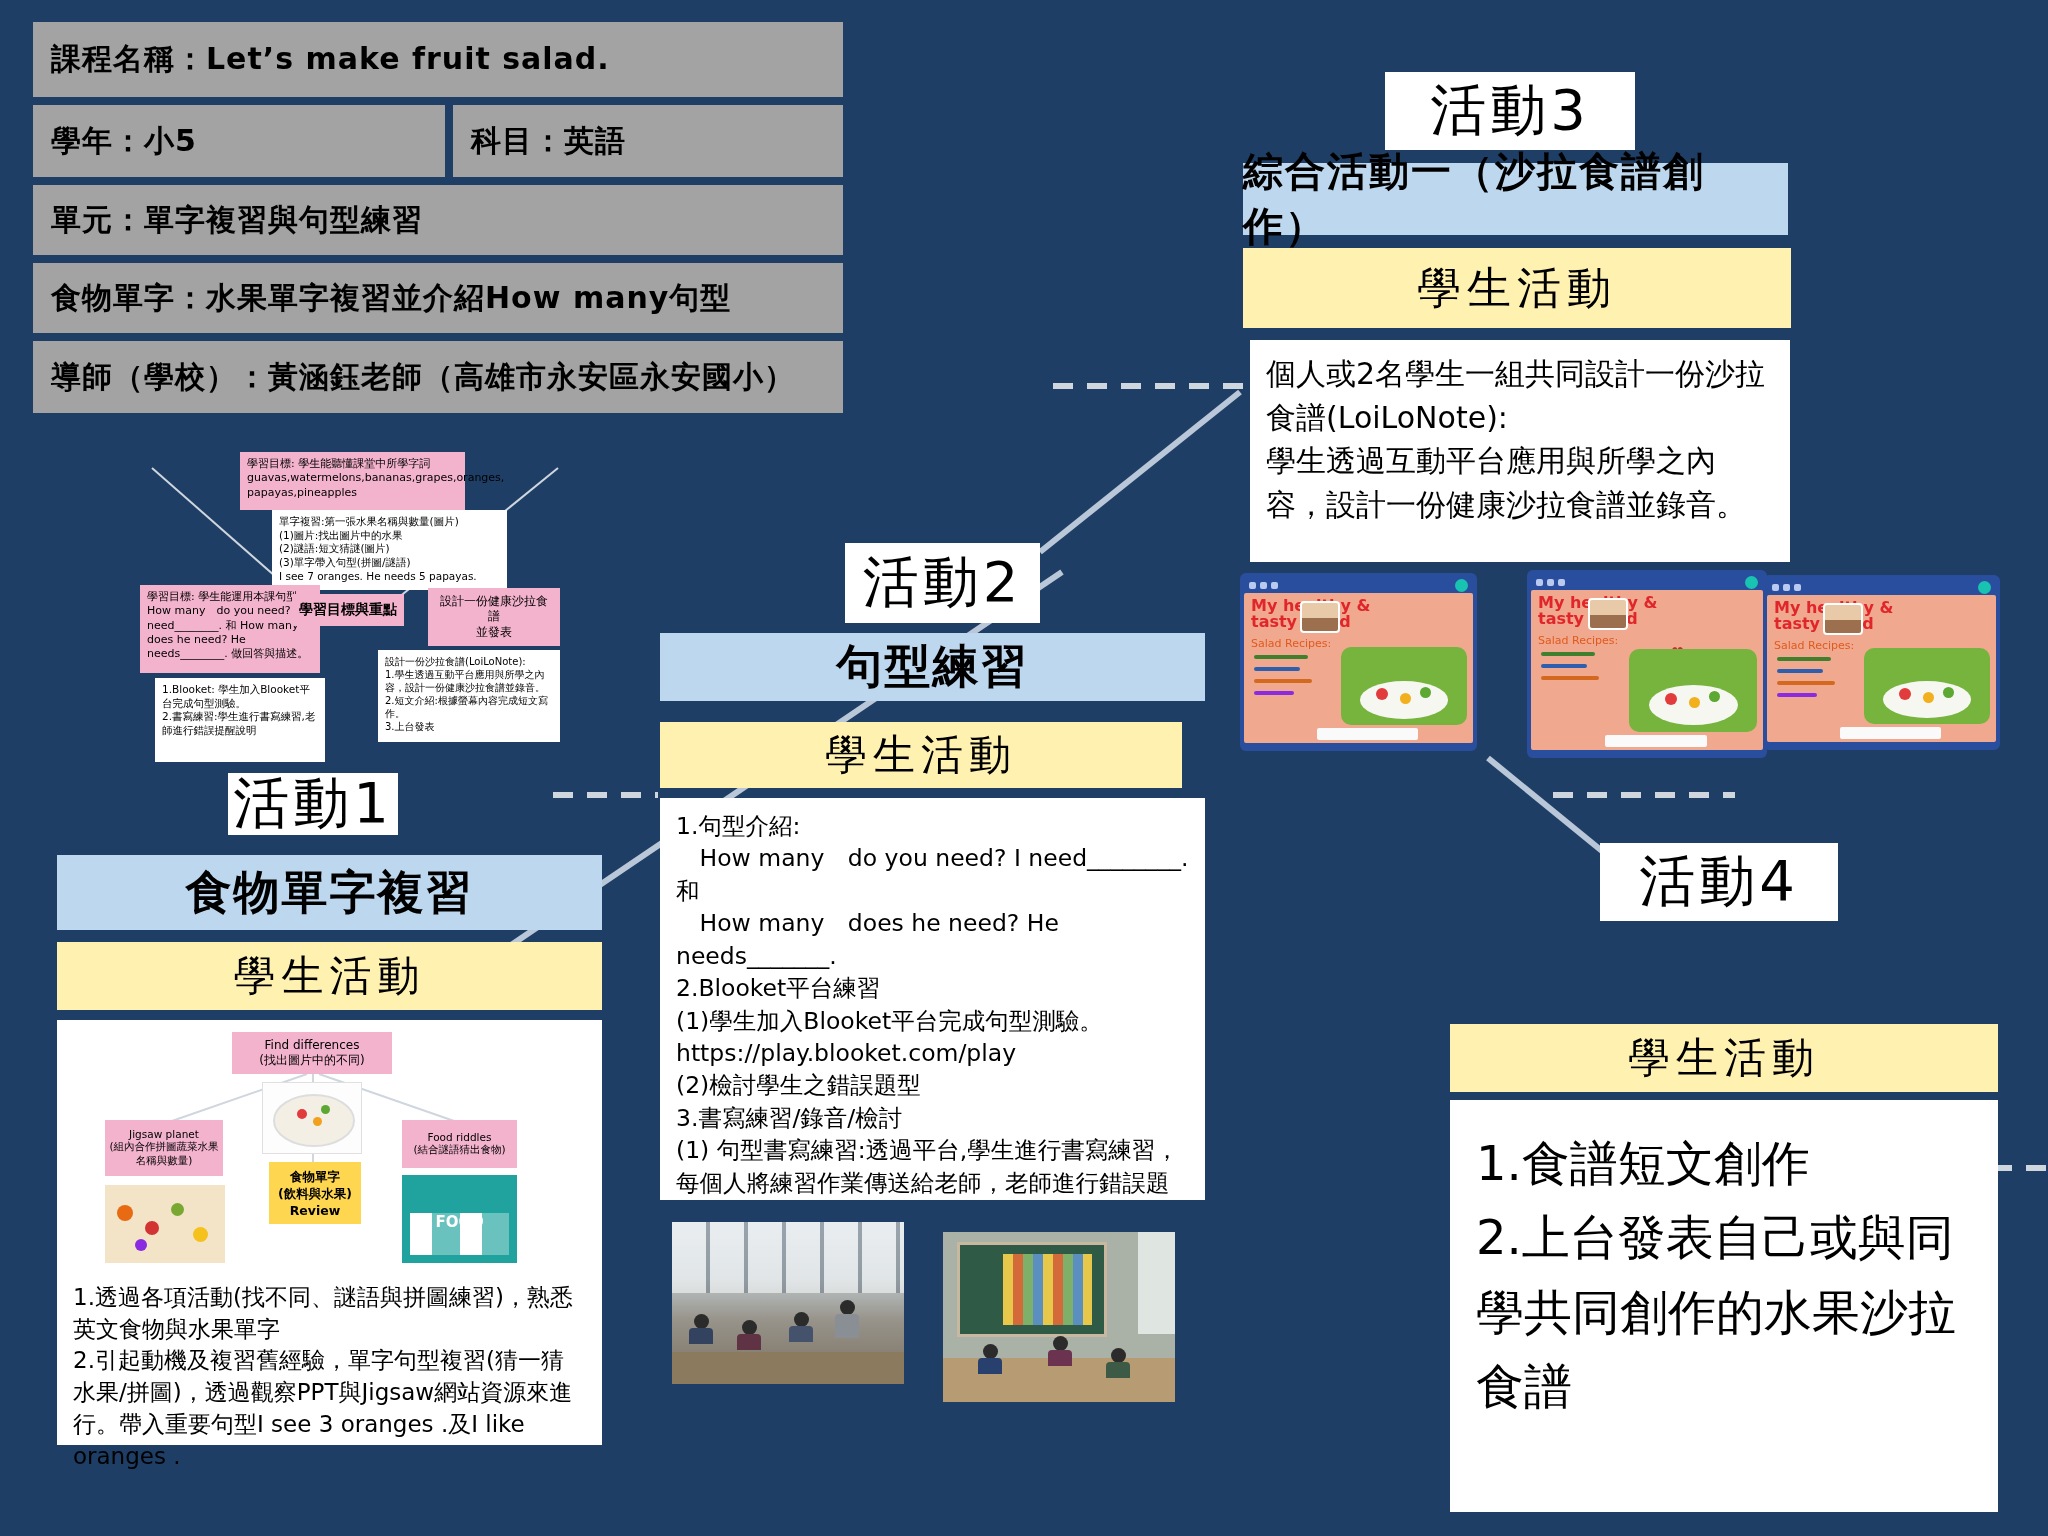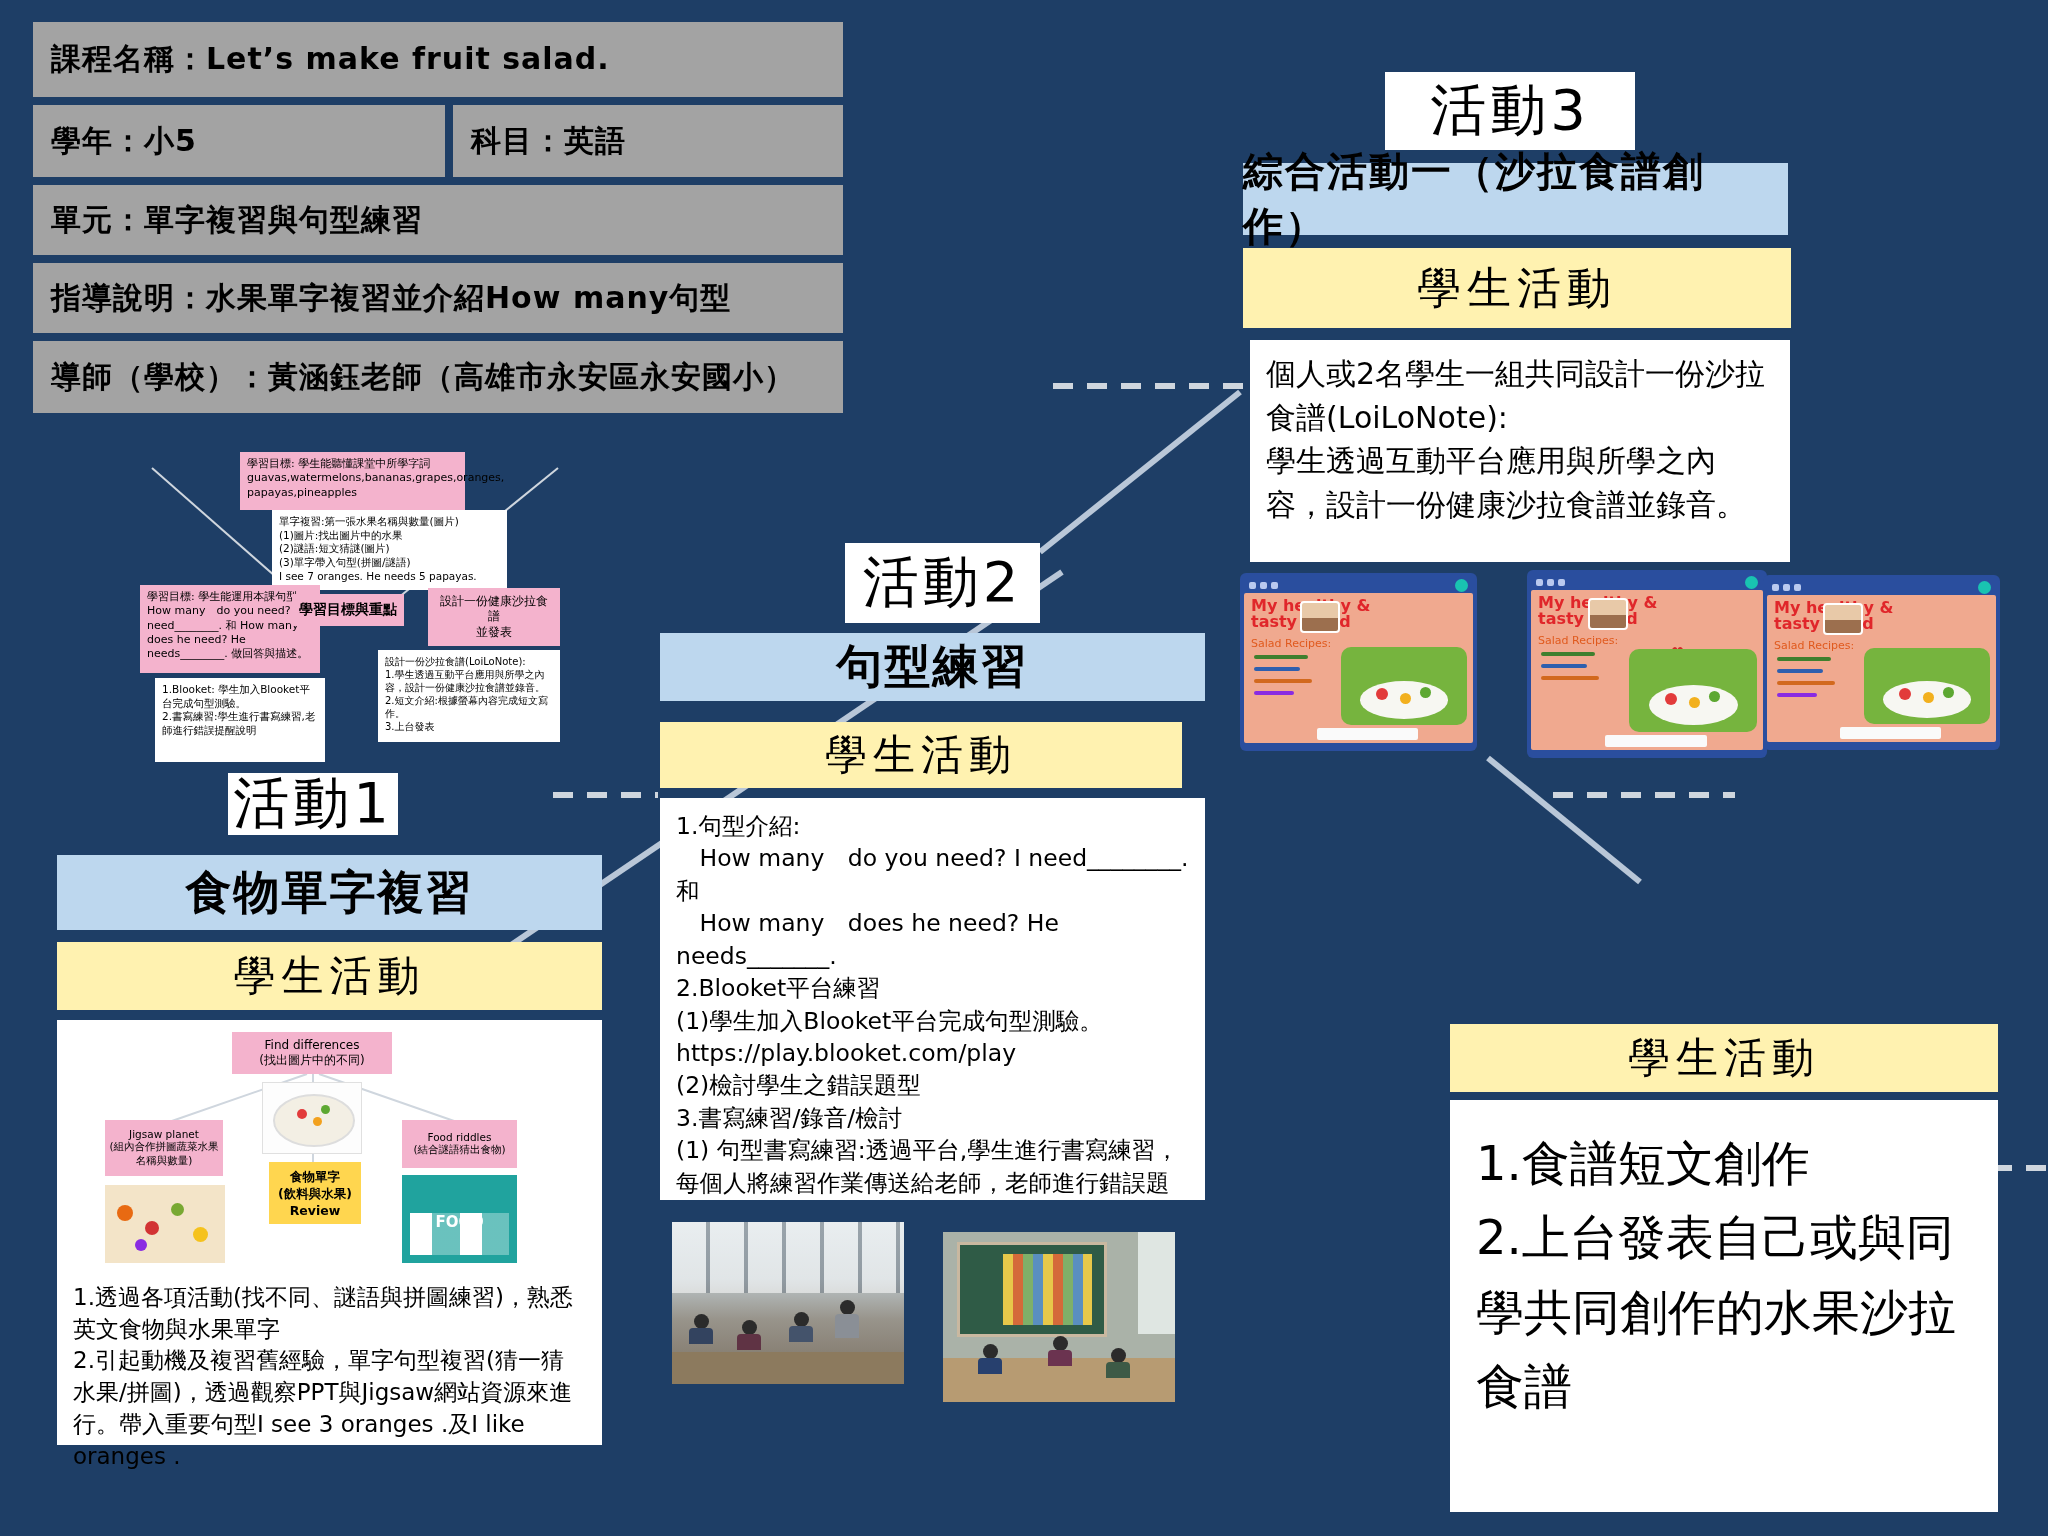--- a/index.html
+++ b/index.html
@@ -93,21 +93,21 @@
     <line class="dash" x1="553" y1="795" x2="658" y2="795"></line>
     <line class="dash" x1="1053" y1="386" x2="1243" y2="386"></line>
     <line class="dash" x1="1553" y1="795" x2="1735" y2="795"></line>
     <line class="dash" x1="1992" y1="1168" x2="2048" y2="1168"></line>
   </svg>
 
   <div class="abs info-box" style="left:33px;top:22px;width:810px;height:75px">課程名稱：Let’s make fruit salad.</div>
   <div class="abs info-box" style="left:33px;top:105px;width:412px;height:72px">學年：小5</div>
   <div class="abs info-box" style="left:453px;top:105px;width:390px;height:72px">科目：英語</div>
   <div class="abs info-box" style="left:33px;top:185px;width:810px;height:70px">單元：單字複習與句型練習</div>
-  <div class="abs info-box" style="left:33px;top:263px;width:810px;height:70px">指導說明：水果單字複習並介紹How many句型</div>
+  <div class="abs info-box" style="left:33px;top:263px;width:810px;height:70px">食物單字：水果單字複習並介紹How many句型</div>
   <div class="abs info-box" style="left:33px;top:341px;width:810px;height:72px">導師（學校）：黃涵鈺老師（高雄市永安區永安國小）</div>
 
   <div class="abs pink mini pre" style="left:240px;top:452px;width:225px;height:58px;font-size:11px">學習目標: 學生能聽懂課堂中所學字詞
 guavas,watermelons,bananas,grapes,oranges,
 papayas,pineapples</div>
   <div class="abs white-box mini pre" style="left:272px;top:510px;width:235px;height:80px;font-size:10.5px">單字複習:第一張水果名稱與數量(圖片)
 (1)圖片:找出圖片中的水果
 (2)謎語:短文猜謎(圖片)
 (3)單字帶入句型(拼圖/謎語)
 I see 7 oranges. He needs 5 papayas.</div>
@@ -289,17 +289,18 @@
         <div class="plate">
           <i class="f f1"></i>
           <i class="f f2"></i>
           <i class="f f3"></i>
         </div>
       </div>
       <div class="caption-bar"></div>
     </div>
   </div>
 
+  <div class="abs label-box" style="left:1600px;top:843px;width:238px;height:78px">活動4</div>
   <div class="abs hdr-yellow" style="left:1450px;top:1024px;width:548px;height:68px">學生活動</div>
   <div class="abs white-box pre" style="left:1450px;top:1100px;width:548px;height:412px;font-size:48px;line-height:1.55;padding:26px 26px">1.食譜短文創作
 2.上台發表自己或與同學共同創作的水果沙拉食譜</div>
 
 </div>
 
 </body></html>

